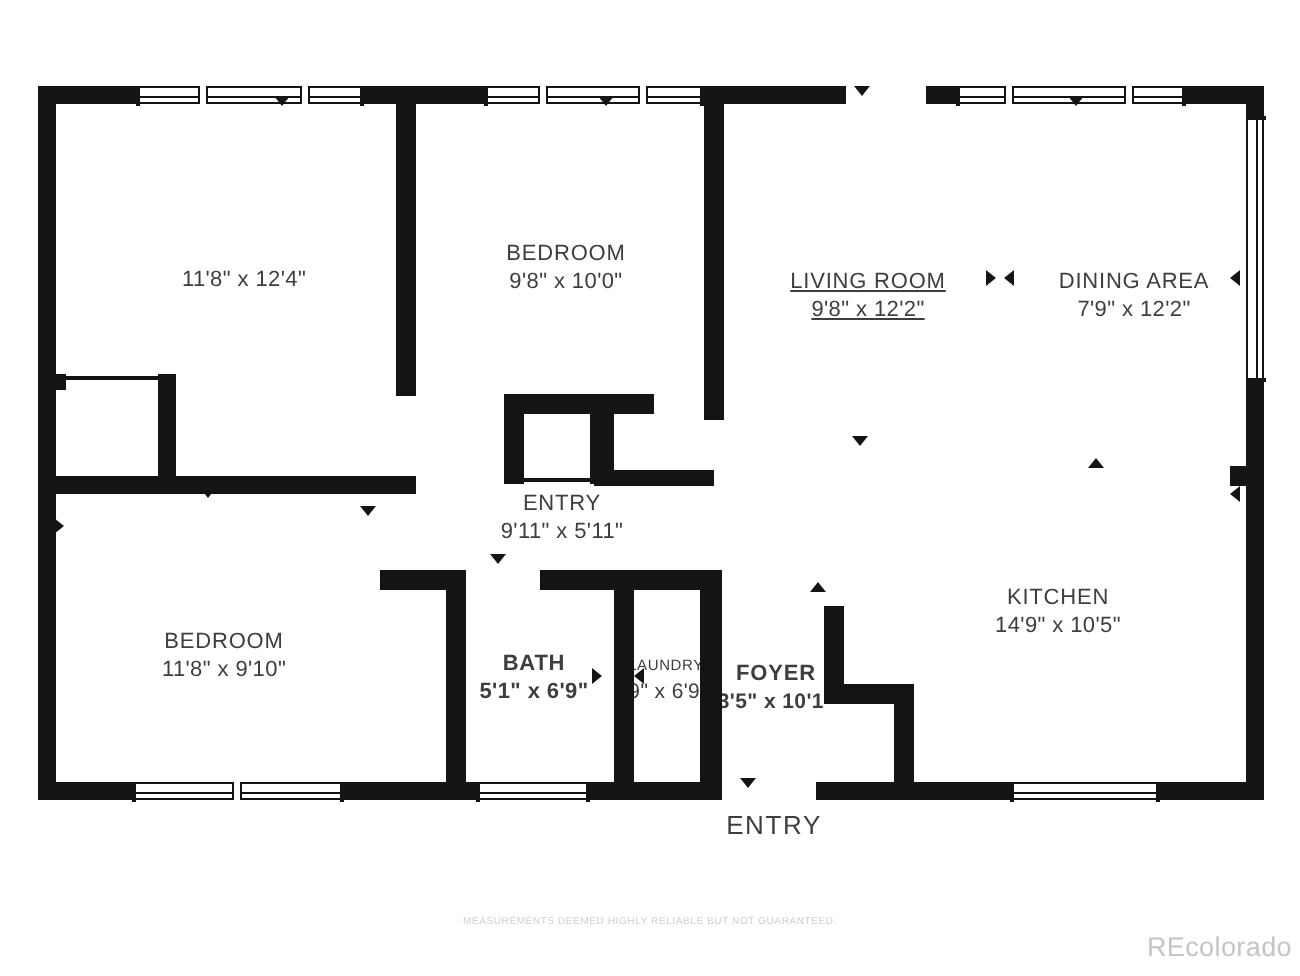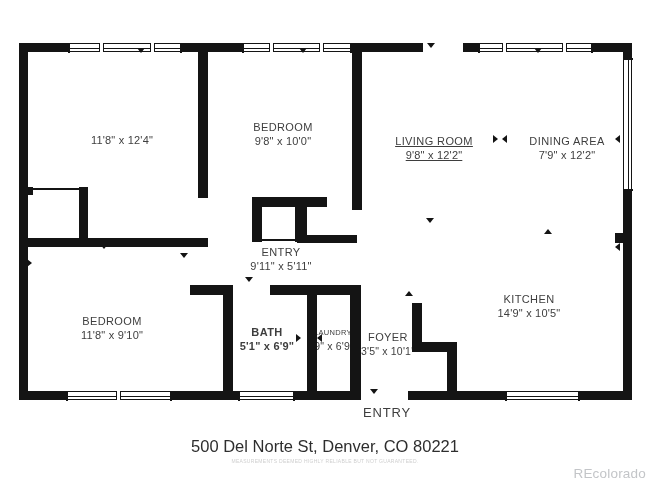--- a/index.html
+++ b/index.html
@@ -160,28 +160,27 @@
         <span class="rdims">11'8" x 9'10"</span>
       </div>
       <div class="room-label room-bath" style="left: 267px; top: 325px; font-weight: bold;">
         <span class="rname">BATH</span>
         <span class="rdims">5'1" x 6'9"</span>
       </div>
       <div class="room-label room-laundry" style="left: 333px; top: 327px;">
         <span class="rname">LAUNDRY</span>
         <span class="rdims">'9" x 6'9"</span>
       </div>
-      <div class="room-label room-foyer" style="left: 388px; top: 330px;">
+      <div class="room-label room-foyer" style="left: 388px; top: 330px; font-weight: bold;">
         <span class="rname">FOYER</span>
         <span class="rdims">3'5" x 10'1"</span>
       </div>
       <div class="room-label room-kitchen" style="left: 529px; top: 292px;">
         <span class="rname">KITCHEN</span>
         <span class="rdims">14'9" x 10'5"</span>
       </div>
       <div class="room-label room-entry" style="left: 387px; top: 406px;">
         <span class="rname">ENTRY</span>
       </div>
     </div>
-  <div id="address">500 Del Norte St, Denver, CO 80221</div>
   <div id="disclaimer">MEASUREMENTS DEEMED HIGHLY RELIABLE BUT NOT GUARANTEED.</div>
   <div id="watermark">REcolorado</div>
 </div>
 
 </body></html>

